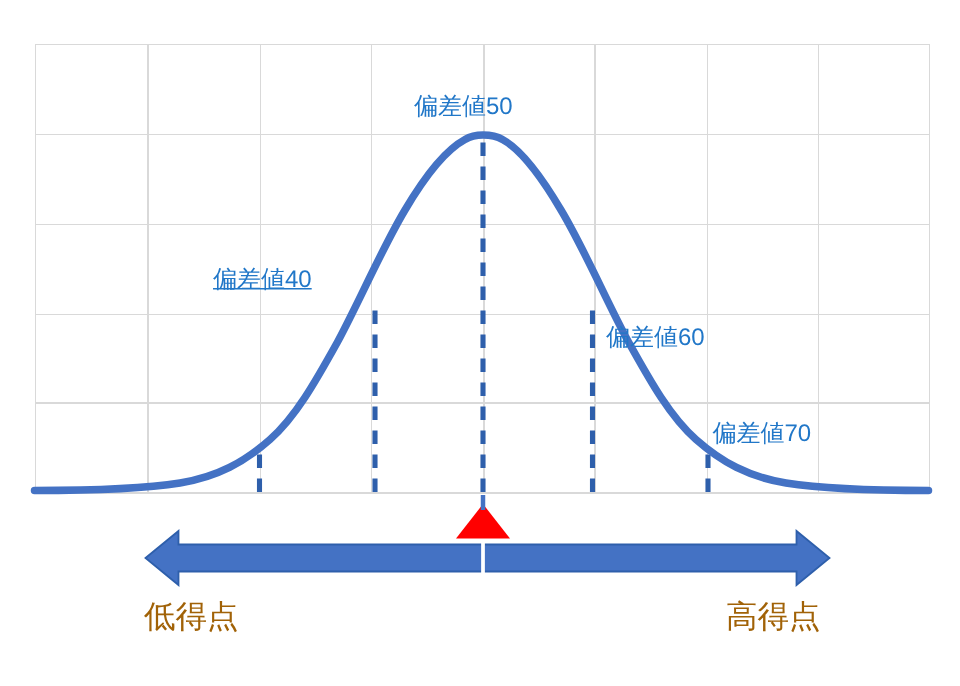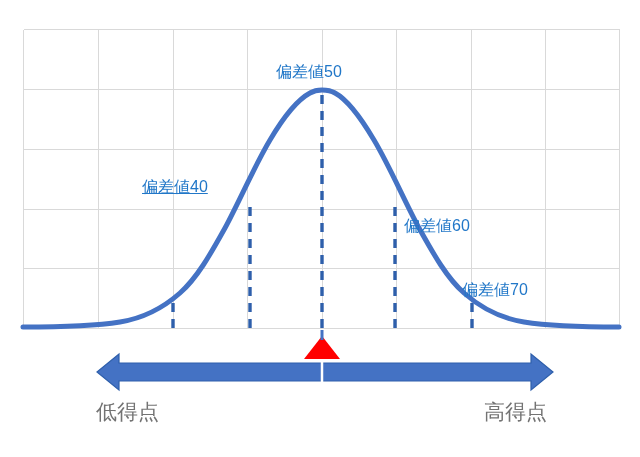--- a/index.html
+++ b/index.html
@@ -31,21 +31,21 @@
     position: absolute;
     color: #2177c8;
     font-size: 16px;
     line-height: 22px;
     white-space: nowrap;
     letter-spacing: 0px;
     font-weight: 400;
   }
   .axis-lbl {
     position: absolute;
-    color: #737373;
+    color: #a16207;
     font-size: 21px;
     line-height: 23px;
     white-space: nowrap;
     font-weight: 400;
   }
 </style>
 </head>
 <body>
 
 <div id="figure">
@@ -112,20 +112,20 @@
     <line x1="322" y1="362" x2="322" y2="382" stroke="#FFFFFF" stroke-width="2.5"></line>
   </svg>
 
 
   <div class="lbl" style="left:142px; top:176px;text-decoration:underline;">偏差値40</div>
 
   <div class="lbl" style="left:276px; top:61px;">偏差値50</div>
 
   <div class="lbl" style="left:404px; top:175px;margin-top:40px;">偏差値60</div>
 
-  <div class="lbl" style="left:462px; top:279px;">偏差値70</div>
+  <div class="lbl" style="left:475px; top:279px;">偏差値70</div>
 
   <div class="axis-lbl" style="left:96px; top:400px;">低得点</div>
 
 
   <div class="axis-lbl" style="left:484px; top:400px;">高得点</div>
 
 </div>
 
 </body></html>

